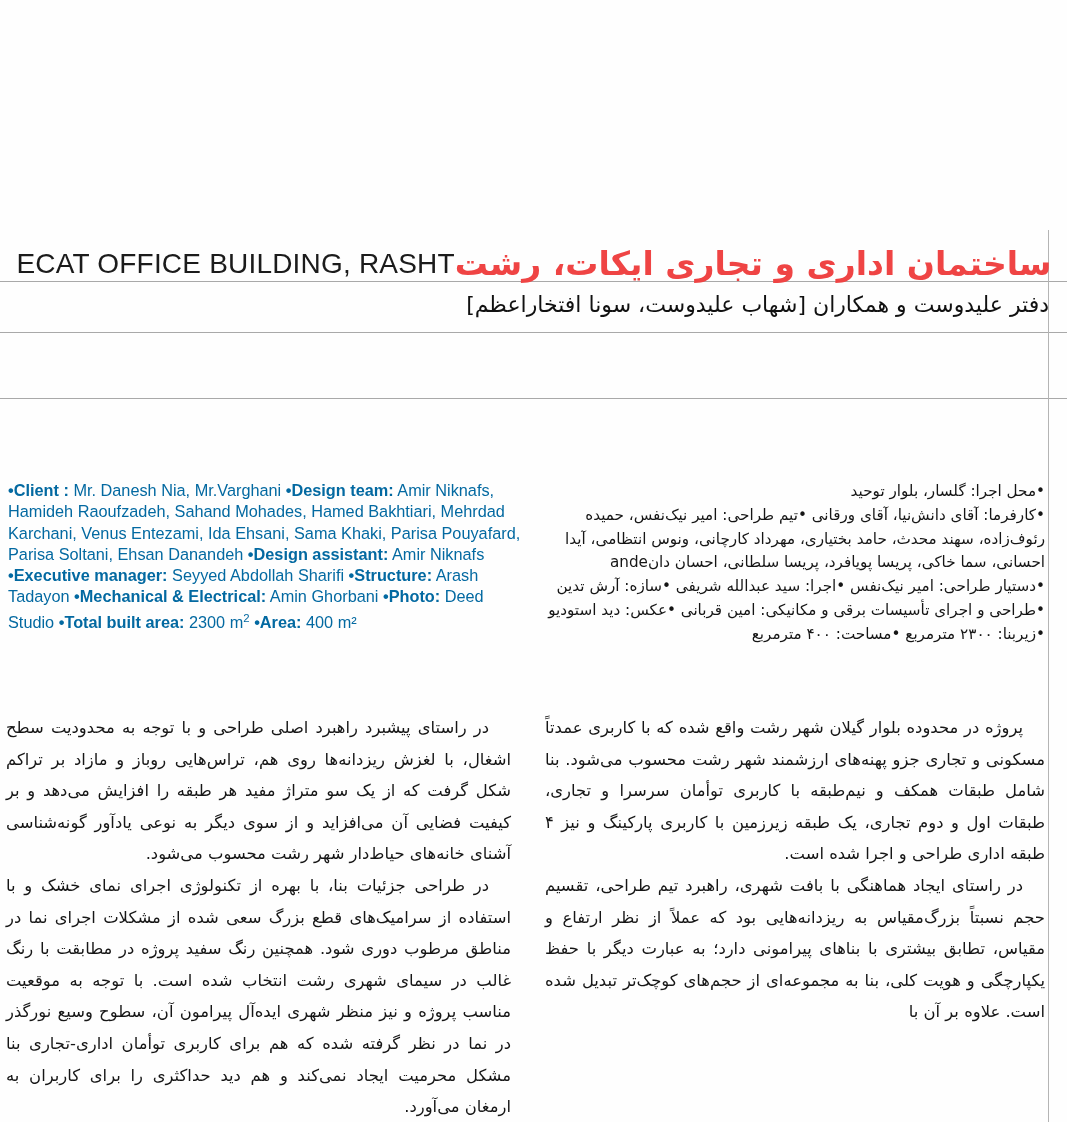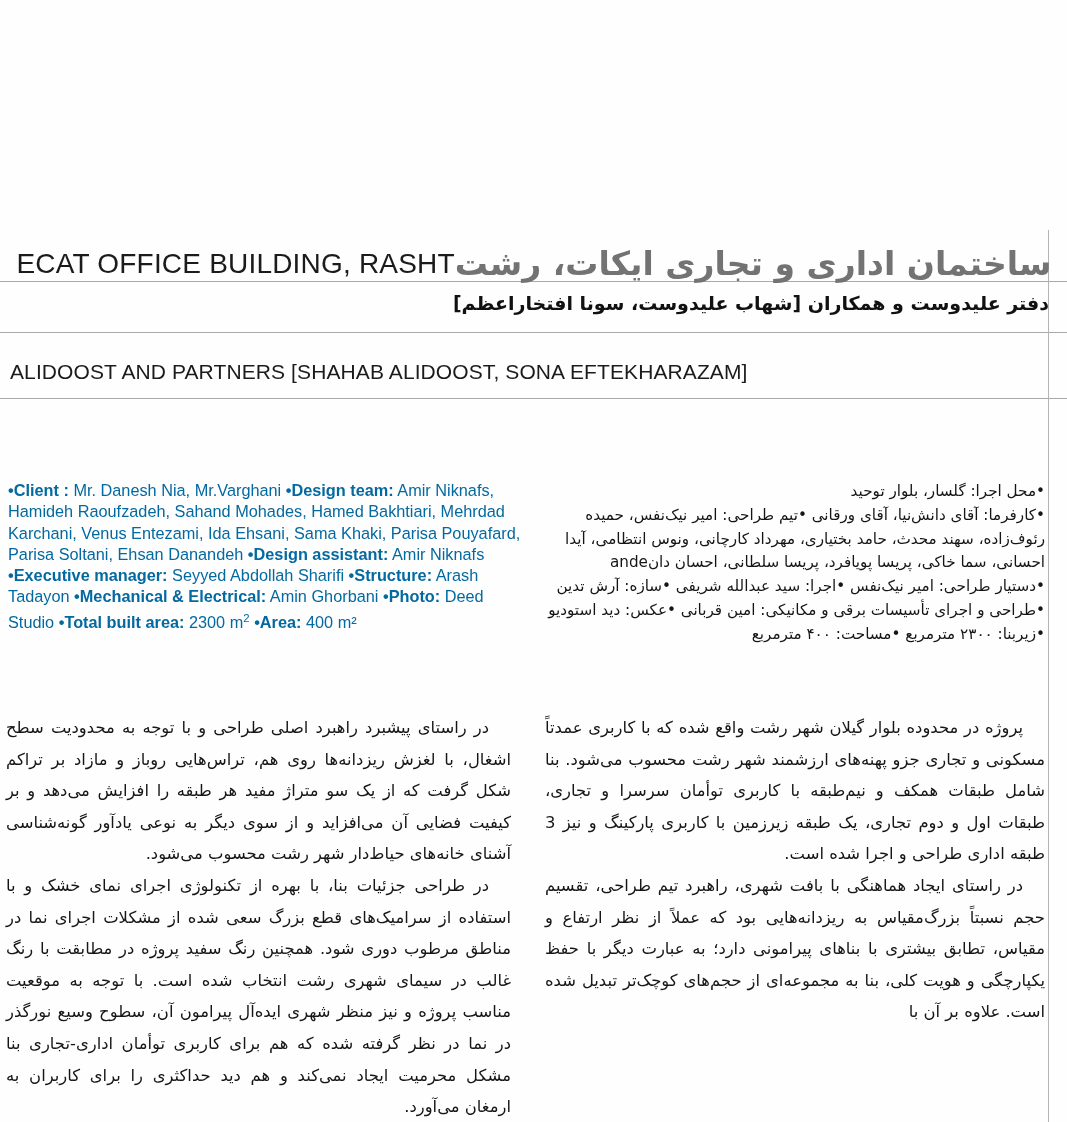--- a/index.html
+++ b/index.html
@@ -65,33 +65,33 @@
     font-weight: 400;
     white-space: nowrap;
     padding-bottom: 4px;
   }
   .title-fa {
     font-family: "DejaVu Sans", sans-serif;
     direction: rtl;
     font-size: 33px;
     font-weight: 700;
     line-height: 1.1;
-    color: #737373;
+    color: #ef4444;
     white-space: nowrap;
     letter-spacing: -0.5px;
   }
 
   .architect-fa {
     position: absolute;
     top: 292px;
     right: 18px;
     direction: rtl;
     font-family: "DejaVu Sans", sans-serif;
-    font-size: 19px;
-    font-weight: 700;
+    font-size: 22px;
+    font-weight: 400;
     color: #111111;
     white-space: nowrap;
   }
 
   .architect-en {
     position: absolute;
     top: 360px;
     left: 10px;
     font-size: 21px;
     letter-spacing: 0.1px;
@@ -168,34 +168,33 @@
   <div class="rule rule-2"></div>
   <div class="rule rule-3"></div>
   <div class="vrule-right"></div>
 
   <div class="title-row">
     <div class="title-en">ECAT OFFICE BUILDING, RASHT</div>
     <div class="title-fa">ساختمان اداری و تجاری ایکات، رشت</div>
   </div>
 
   <div class="architect-fa">دفتر علیدوست و همکاران [شهاب علیدوست، سونا افتخاراعظم]</div>
-  <div class="architect-en">ALIDOOST AND PARTNERS [SHAHAB ALIDOOST, SONA EFTEKHARAZAM]</div>
 
   <div class="credits">
 
     <div class="credits-en"><b>•Client :</b><span> Mr. Danesh Nia, Mr.Varghani </span><b>•Design team:</b><span> Amir Niknafs, Hamideh Raoufzadeh, Sahand Mohades, Hamed Bakhtiari, Mehrdad Karchani, Venus Entezami, Ida Ehsani, Sama Khaki, Parisa Pouyafard, Parisa Soltani, Ehsan Danandeh </span><b>•Design assistant:</b><span> Amir Niknafs </span><b>•Executive manager:</b><span> Seyyed Abdollah Sharifi </span><b>•Structure:</b><span> Arash Tadayon </span><b>•Mechanical &amp; Electrical:</b><span> Amin Ghorbani </span><b>•Photo:</b><span> Deed Studio </span><b>•Total built area:</b><span> 2300 m</span><span class="sup">2</span><span> </span><b>•Area:</b><span> 400 m²</span></div>
 
     <div class="credits-fa"><b>•محل اجرا:</b><span> گلسار، بلوار توحید</span><br><b>•کارفرما:</b><span> آقای دانش‌نیا، آقای ورقانی </span><b>•تیم طراحی:</b><span> امیر نیک‌نفس، حمیده رئوف‌زاده، سهند محدث، حامد بختیاری، مهرداد کارچانی، ونوس انتظامی، آیدا احسانی، سما خاکی، پریسا پویافرد، پریسا سلطانی، احسان دانande</span><br><b>•دستیار طراحی:</b><span> امیر نیک‌نفس </span><b>•اجرا:</b><span> سید عبدالله شریفی </span><b>•سازه:</b><span> آرش تدین </span><b>•طراحی و اجرای تأسیسات برقی و مکانیکی:</b><span> امین قربانی </span><b>•عکس:</b><span> دید استودیو </span><b>•زیربنا:</b><span> ۲۳۰۰ مترمربع </span><b>•مساحت:</b><span> ۴۰۰ مترمربع</span></div>
 
   </div>
 
   <div class="body-cols">
 
     <div class="col col-right">
-      <p>پروژه در محدوده بلوار گیلان شهر رشت واقع شده که با کاربری عمدتاً مسکونی و تجاری جزو پهنه‌های ارزشمند شهر رشت محسوب می‌شود. بنا شامل طبقات همکف و نیم‌طبقه با کاربری توأمان سرسرا و تجاری، طبقات اول و دوم تجاری، یک طبقه زیرزمین با کاربری پارکینگ و نیز 3 طبقه اداری طراحی و اجرا شده است.</p>
+      <p>پروژه در محدوده بلوار گیلان شهر رشت واقع شده که با کاربری عمدتاً مسکونی و تجاری جزو پهنه‌های ارزشمند شهر رشت محسوب می‌شود. بنا شامل طبقات همکف و نیم‌طبقه با کاربری توأمان سرسرا و تجاری، طبقات اول و دوم تجاری، یک طبقه زیرزمین با کاربری پارکینگ و نیز ۴ طبقه اداری طراحی و اجرا شده است.</p>
       <p>در راستای ایجاد هماهنگی با بافت شهری، راهبرد تیم طراحی، تقسیم حجم نسبتاً بزرگ‌مقیاس به ریزدانه‌هایی بود که عملاً از نظر ارتفاع و مقیاس، تطابق بیشتری با بناهای پیرامونی دارد؛ به عبارت دیگر با حفظ یکپارچگی و هویت کلی، بنا به مجموعه‌ای از حجم‌های کوچک‌تر تبدیل شده است. علاوه بر آن با</p>
     </div>
 
     <div class="col col-left">
       <p>در راستای پیشبرد راهبرد اصلی طراحی و با توجه به محدودیت سطح اشغال، با لغزش ریزدانه‌ها روی هم، تراس‌هایی روباز و مازاد بر تراکم شکل گرفت که از یک سو متراژ مفید هر طبقه را افزایش می‌دهد و بر کیفیت فضایی آن می‌افزاید و از سوی دیگر به نوعی یادآور گونه‌شناسی آشنای خانه‌های حیاط‌دار شهر رشت محسوب می‌شود.</p>
       <p>در طراحی جزئیات بنا، با بهره از تکنولوژی اجرای نمای خشک و با استفاده از سرامیک‌های قطع بزرگ سعی شده از مشکلات اجرای نما در مناطق مرطوب دوری شود. همچنین رنگ سفید پروژه در مطابقت با رنگ غالب در سیمای شهری رشت انتخاب شده است. با توجه به موقعیت مناسب پروژه و نیز منظر شهری ایده‌آل پیرامون آن، سطوح وسیع نورگذر در نما در نظر گرفته شده که هم برای کاربری توأمان اداری-تجاری بنا مشکل محرمیت ایجاد نمی‌کند و هم دید حداکثری را برای کاربران به ارمغان می‌آورد.</p>
 
     </div>
 
   </div>

